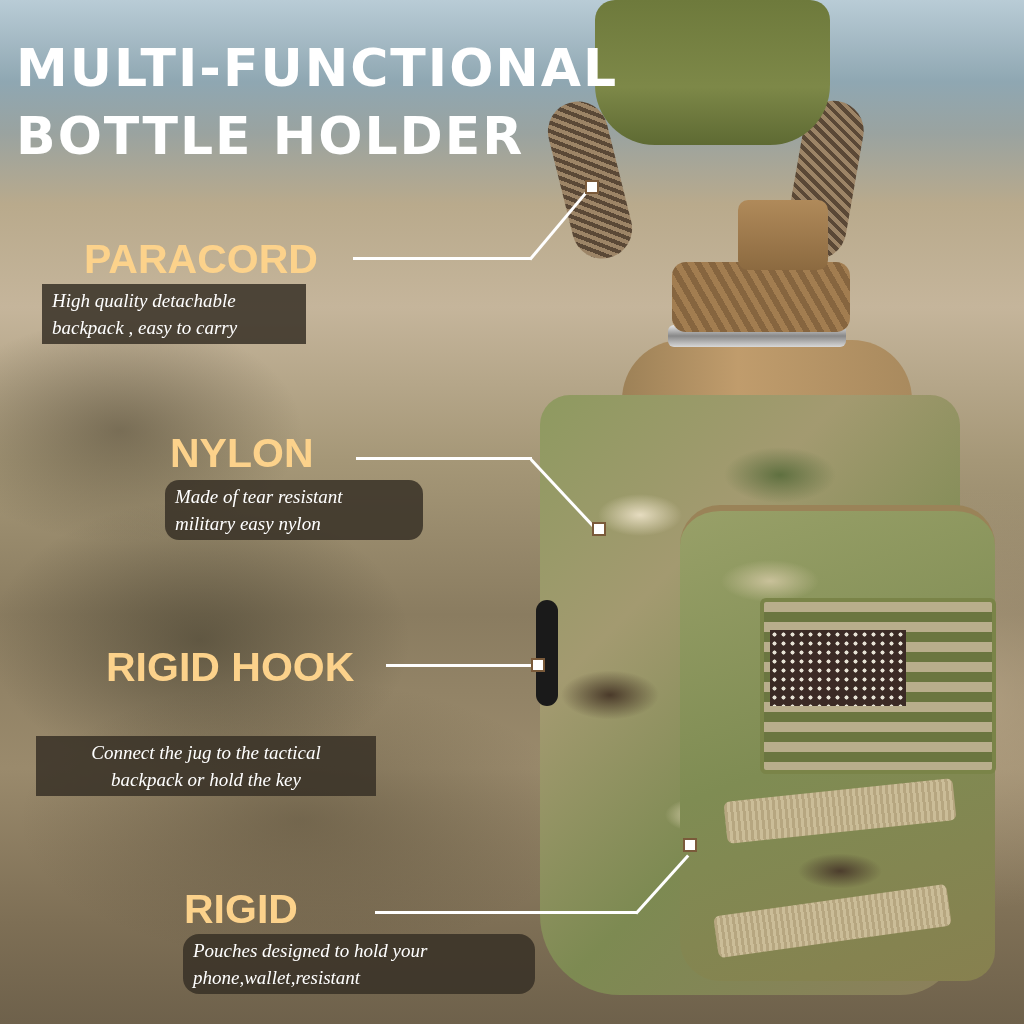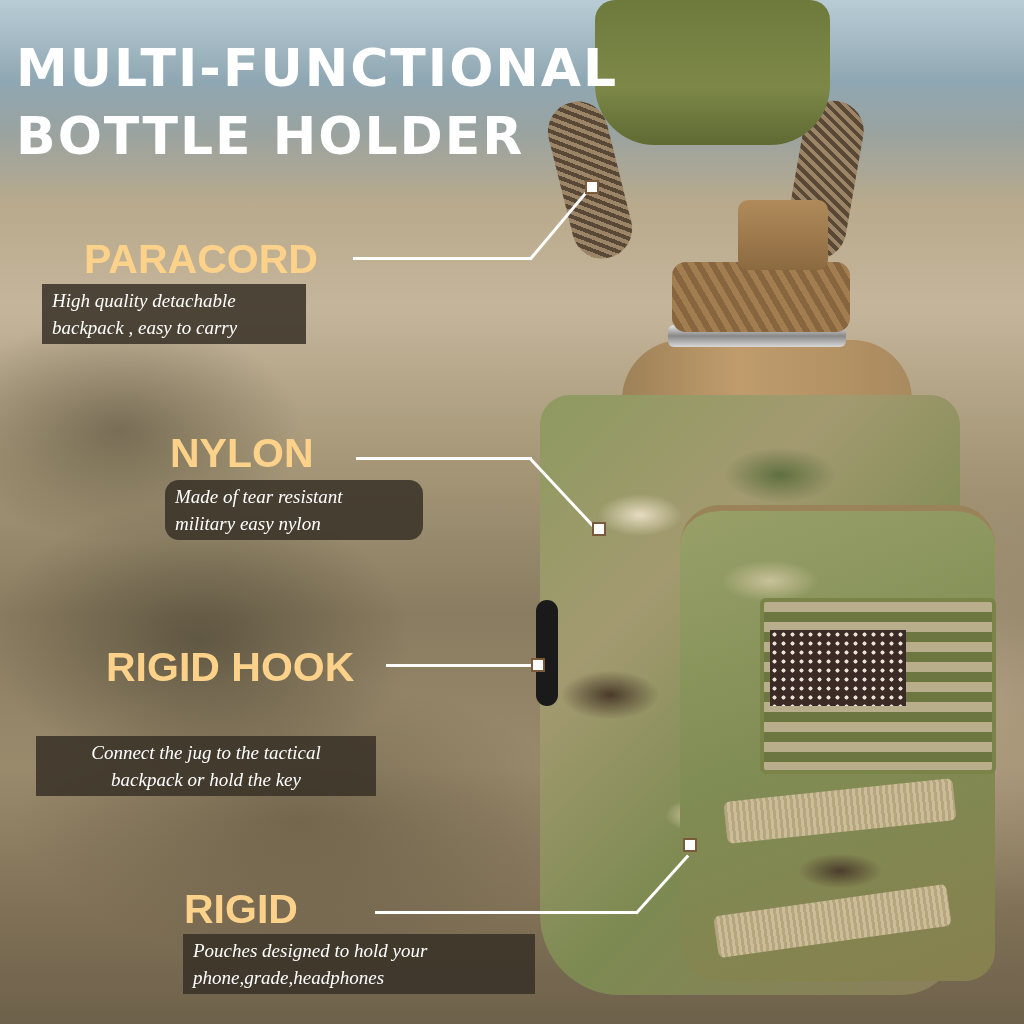--- a/index.html
+++ b/index.html
@@ -102,19 +102,19 @@
 
 <div class="feature-heading" style="left:106px;top:644px;">RIGID HOOK</div>
 <div class="feature-desc" style="left:36px;top:700px;width:320px;text-align:center;margin-top:36px;">
   <div>Connect the jug to the tactical</div>
   <div>backpack or hold the key</div>
 </div>
 <div class="line" style="left:386px;top:664px;width:150px;"></div>
 <div class="dot" style="left:531px;top:658px;"></div>
 
 <div class="feature-heading" style="left:184px;top:886px;">RIGID</div>
-<div class="feature-desc" style="left:183px;top:934px;width:332px;">
+<div class="feature-desc" style="left:183px;top:934px;width:332px;border-radius:16px;">
   <div>Pouches designed to hold your</div>
-  <div>phone,grade,headphones</div>
+  <div>phone,wallet,resistant</div>
 </div>
 <div class="line" style="left:375px;top:911px;width:262px;"></div>
 <div class="line" style="left:636px;top:912px;width:78px;transform:rotate(-48deg);"></div>
 <div class="dot" style="left:683px;top:838px;"></div>
 
 </body></html>

